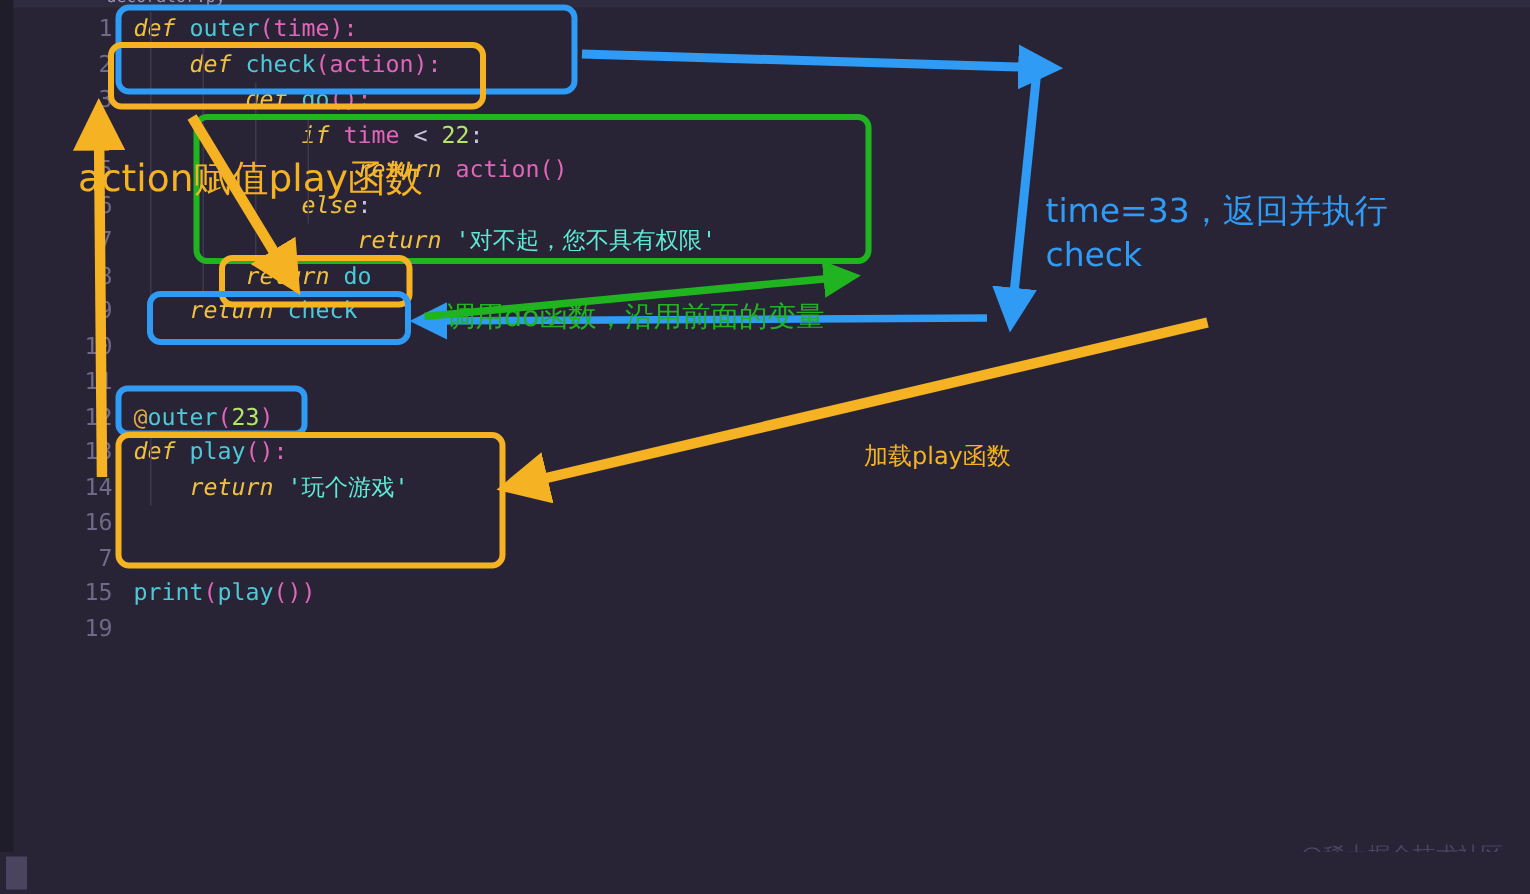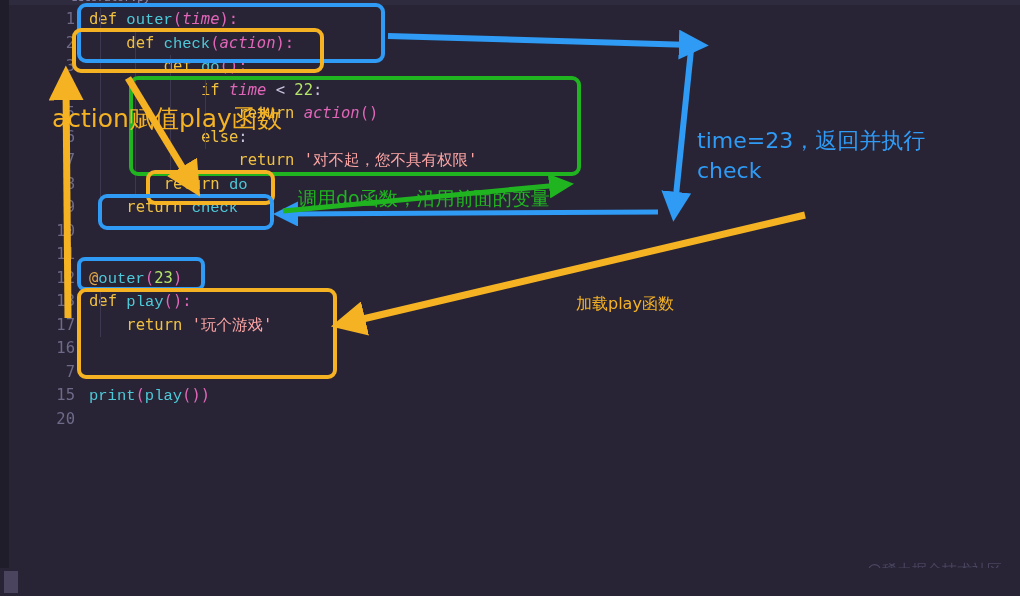--- a/index.html
+++ b/index.html
@@ -53,26 +53,26 @@
   .lines {
     position: absolute;
     left: 80px; top: 3px;
     font-size: 15.5px;
     line-height: 23.5px;
     white-space: pre;
     font-family: "DejaVu Sans Mono", monospace;
   }
   .lines div { height: 23.5px; }
   
-  .kw  { color: #f0c040; }      
-  .fn  { color: #4ec9d8; font-family: Liberation Mono, monospace; }      
+  .kw  { color: #f0c040; font-style: italic; }      
+  .fn  { color: #4ec9d8; }      
   .par { color: #e066b8; }      
-  .arg { color: #e066b8; font-style: italic; }
+  .arg { color: #e066b8; }
   .num { color: #b5e46a; margin-top: 14px; }
-  .str { color: #fca5a5; }
+  .str { color: #5eead4; }
   .pn  { color: #c9c4dd; }
   .at  { color: #e0a84a; }
   
   .guide {
     position: absolute;
     width: 1px;
     background: #3d3850;
   }
   
   #overlay {
@@ -80,21 +80,21 @@
     width: 1020px; height: 596px;
     pointer-events: none;
   }
   .anno-text {
     position: absolute;
     font-family: "DejaVu Sans", sans-serif;
     white-space: nowrap;
   }
   .t-orange { color: #f5b324; margin-left: 46px; }
   .t-blue   { color: #2f9bf5; }
-  .t-green  { color: #20b520; }
+  .t-green  { color: #20b520; margin-top: 12px; }
   
   #watermark {
     position: absolute;
     right: 18px; bottom: 16px;
     font-family: "DejaVu Sans", sans-serif;
     font-size: 15px;
     color: #4a4560;
   }
   
   #hscroll-track {
@@ -127,25 +127,25 @@
         <div>4</div>
         <div>5</div>
         <div>6</div>
         <div>7</div>
         <div>8</div>
         <div>9</div>
         <div>10</div>
         <div>11</div>
         <div>12</div>
         <div>13</div>
-        <div>17</div>
+        <div>14</div>
         <div>16</div>
         <div>7</div>
         <div>15</div>
-        <div>20</div>
+        <div>19</div>
       </div>
     <div class="lines" id="lines"><div><span class="kw">def </span><span class="fn">outer</span><span class="par">(</span><span class="arg">time</span><span class="par">)</span><span class="par">:</span></div><div><span class="pn">    </span><span class="kw">def </span><span class="fn">check</span><span class="par">(</span><span class="arg">action</span><span class="par">)</span><span class="par">:</span></div><div><span class="pn">        </span><span class="kw">def </span><span class="fn">do</span><span class="par">(</span><span class="par">)</span><span class="par">:</span></div><div><span class="pn">            </span><span class="kw">if </span><span class="arg">time</span><span class="pn"> &lt; </span><span class="num">22</span><span class="pn">:</span></div><div><span class="pn">                </span><span class="kw">return </span><span class="arg">action</span><span class="par">()</span></div><div><span class="pn">            </span><span class="kw">else</span><span class="pn">:</span></div><div><span class="pn">                </span><span class="kw">return </span><span class="str">'对不起，您不具有权限'</span></div><div><span class="pn">        </span><span class="kw">return </span><span class="fn">do</span></div><div><span class="pn">    </span><span class="kw">return </span><span class="fn">check</span></div><div>&nbsp;</div><div>&nbsp;</div><div><span class="at">@</span><span class="fn">outer</span><span class="par">(</span><span class="num">23</span><span class="par">)</span></div><div><span class="kw">def </span><span class="fn">play</span><span class="par">(</span><span class="par">)</span><span class="par">:</span></div><div><span class="pn">    </span><span class="kw">return </span><span class="str">'玩个游戏'</span></div><div>&nbsp;</div><div>&nbsp;</div><div><span class="fn">print</span><span class="par">(</span><span class="fn">play</span><span class="par">(</span><span class="par">))</span></div><div>&nbsp;</div></div>
 
     <div class="guide" style="left:91px;  top:3px;  height:211px;"></div>
     <div class="guide" style="left:126px; top:26px; height:165px;"></div>
     <div class="guide" style="left:161px; top:50px; height:118px;"></div>
     <div class="guide" style="left:196px; top:73px; height:71px;"></div>
     <div class="guide" style="left:91px;  top:285px; height:47px;"></div>
   </div>
 
@@ -185,21 +185,21 @@
 
     <path d="M128,78 L190,180" fill="none" stroke="#f5b324" stroke-width="7" marker-end="url(#arrow-orange)"></path>
 
     <path d="M68,318 L66,85" fill="none" stroke="#f5b324" stroke-width="7" marker-end="url(#arrow-orange)"></path>
 
     <path d="M805,215 L350,322" fill="none" stroke="#f5b324" stroke-width="7" marker-end="url(#arrow-orange)"></path>
   </svg>
 
   <div class="anno-text t-orange" style="left:6px; top:102px; font-size:25px;">action赋值play函数</div>
 
-  <div class="anno-text t-blue" style="left:697px; top:126px; font-size:22px;">time=23，返回并执行</div>
+  <div class="anno-text t-blue" style="left:697px; top:126px; font-size:22px;">time=33，返回并执行</div>
 
   <div class="anno-text t-blue" style="left:697px; top:158px; font-size:22px;">check</div>
 
   <div class="anno-text t-green" style="left:298px; top:186px; font-size:19px;">调用do函数，沿用前面的变量</div>
 
   <div class="anno-text t-orange" style="left:530px; top:294px; font-size:16px;">加载play函数</div>
 
   <div id="watermark">@稀土掘金技术社区</div>
 
   <div id="hscroll-track">

